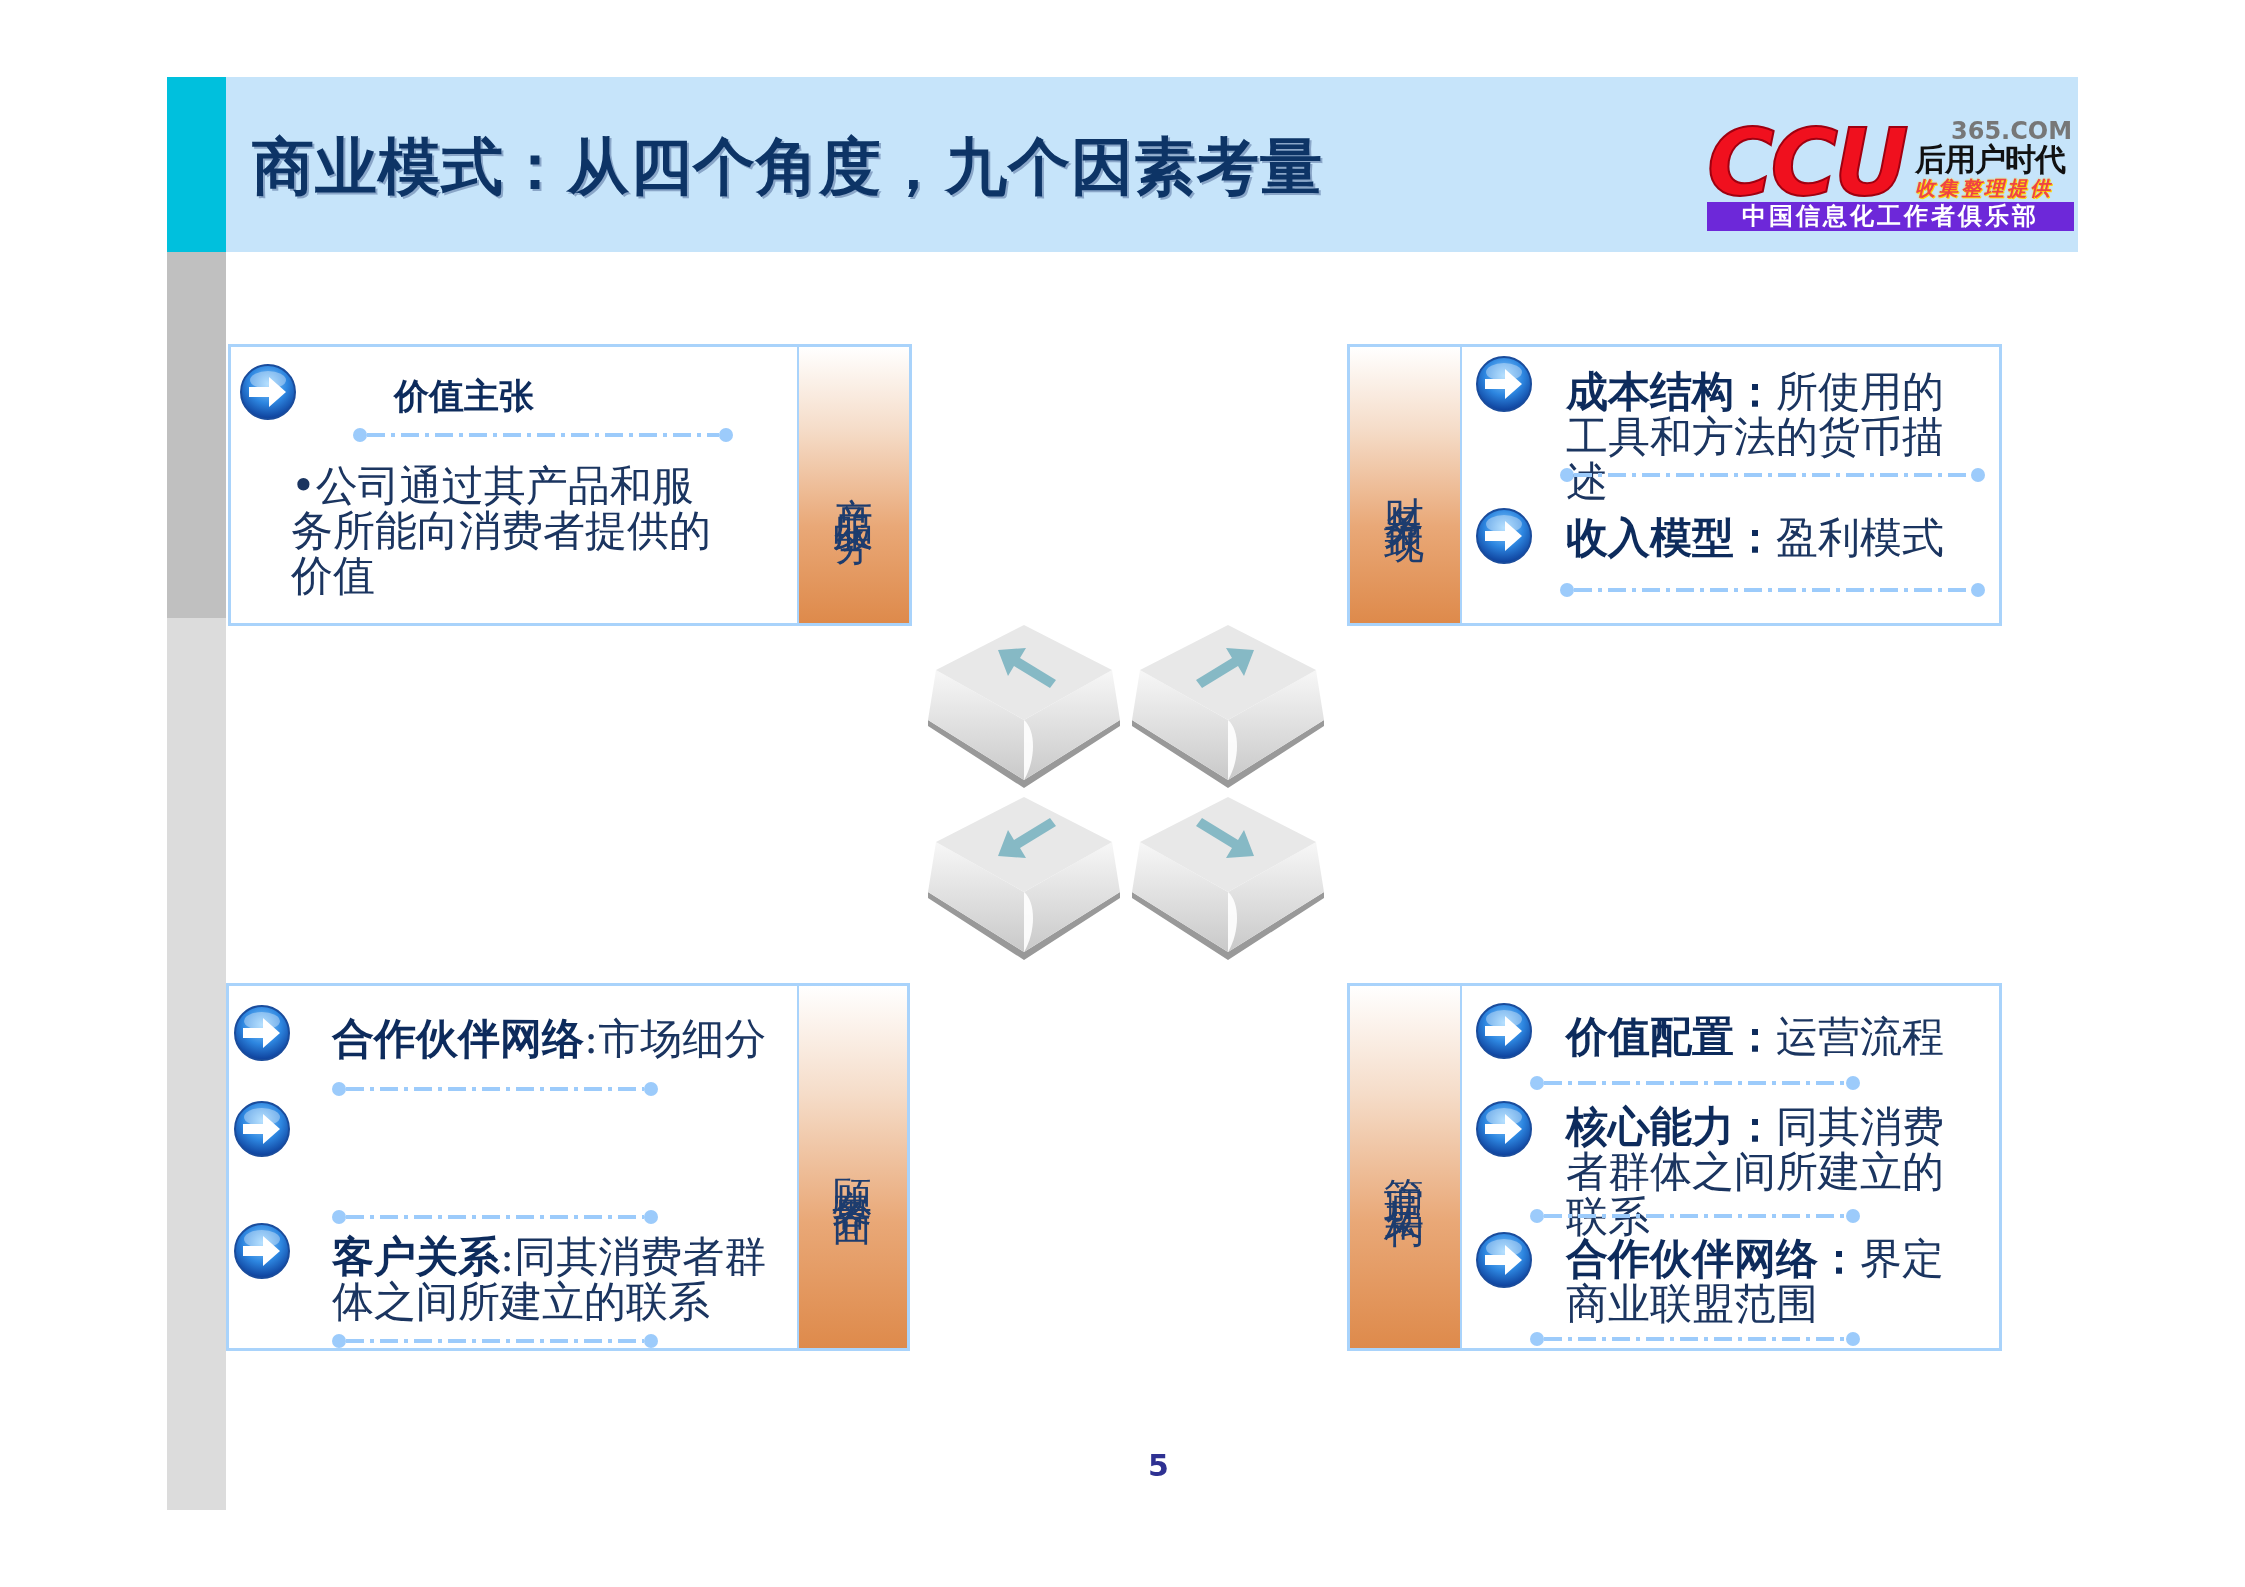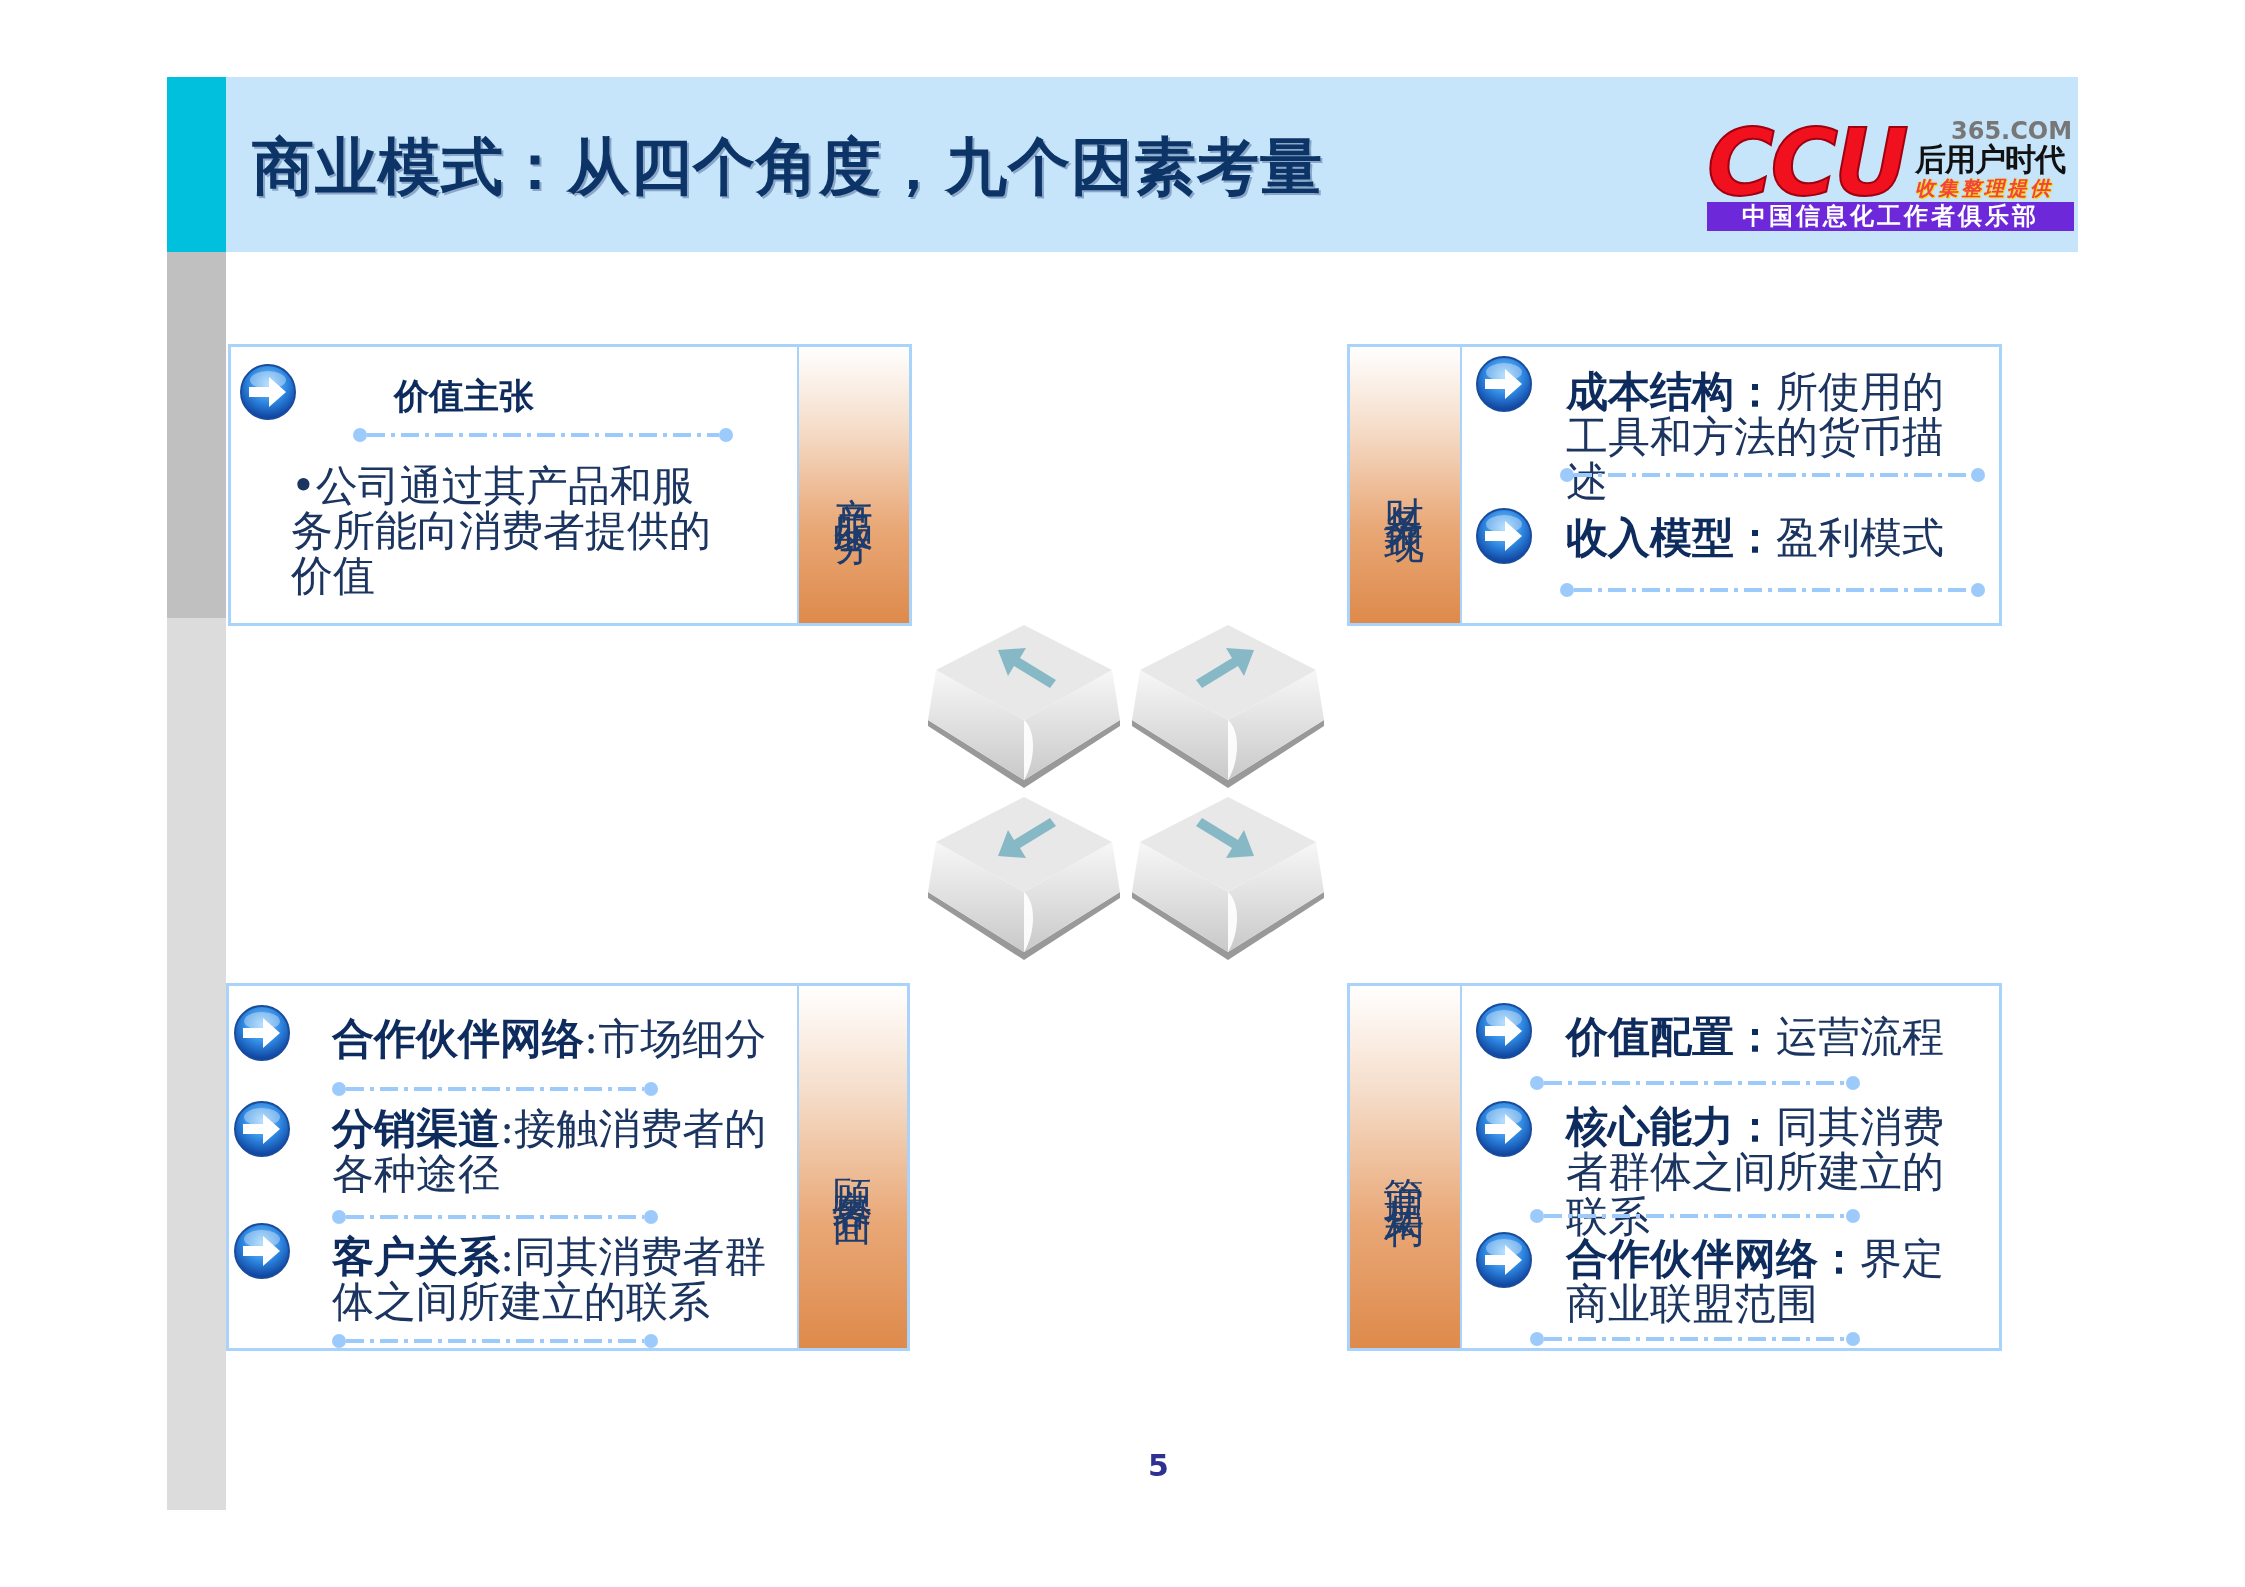--- a/index.html
+++ b/index.html
@@ -170,23 +170,20 @@
     </svg>
   <div class="item-text" style="left:103px;top:30px;width:440px;">
     <b>合作伙伴网络</b><span>:</span><span>市场细分</span>
   </div>
   <div class="dash-line" style="left:103px;width:326px;top:96px;">
       <i></i>
     </div>
   <svg class="arrow-icon" style="left:4px;top:114px;">
       <use href="#arrow-orb"></use>
     </svg>
-  <div class="item-text" style="left:103px;top:120px;width:440px;">
-    <b>分销渠道</b><span>:</span><span>接触消费者的各种途径</span>
-  </div>
   <div class="dash-line" style="left:103px;width:326px;top:224px;">
       <i></i>
     </div>
   <svg class="arrow-icon" style="left:4px;top:236px;">
       <use href="#arrow-orb"></use>
     </svg>
   <div class="item-text" style="left:103px;top:248px;width:440px;">
     <b>客户关系</b><span>:</span><span>同其消费者群体之间所建立的联系</span>
   </div>
   <div class="dash-line" style="left:103px;width:326px;top:348px;">

